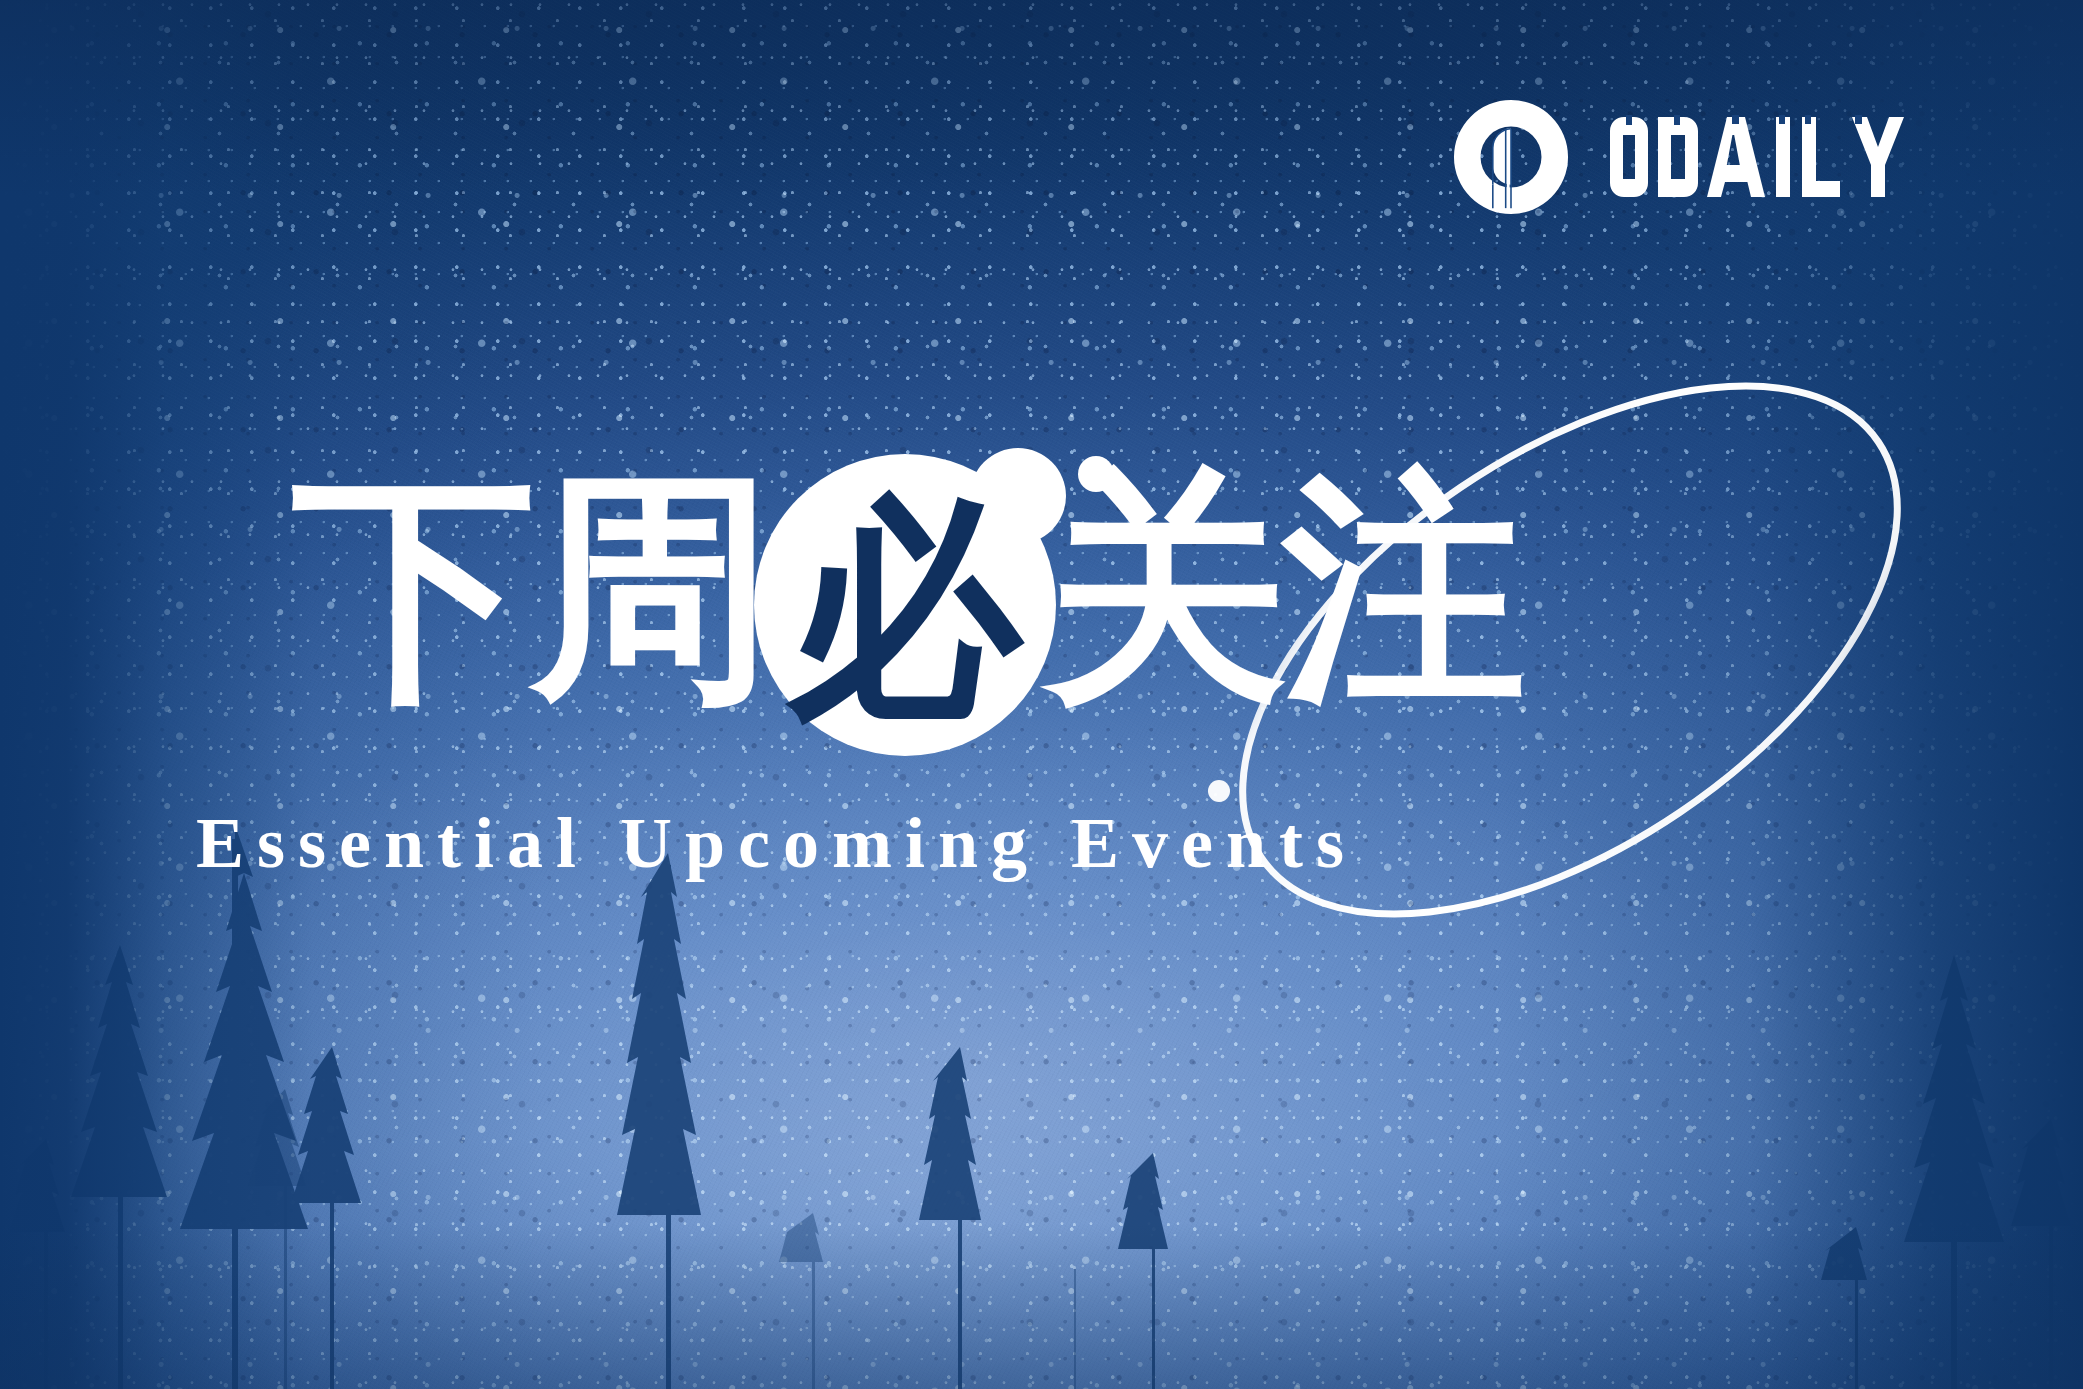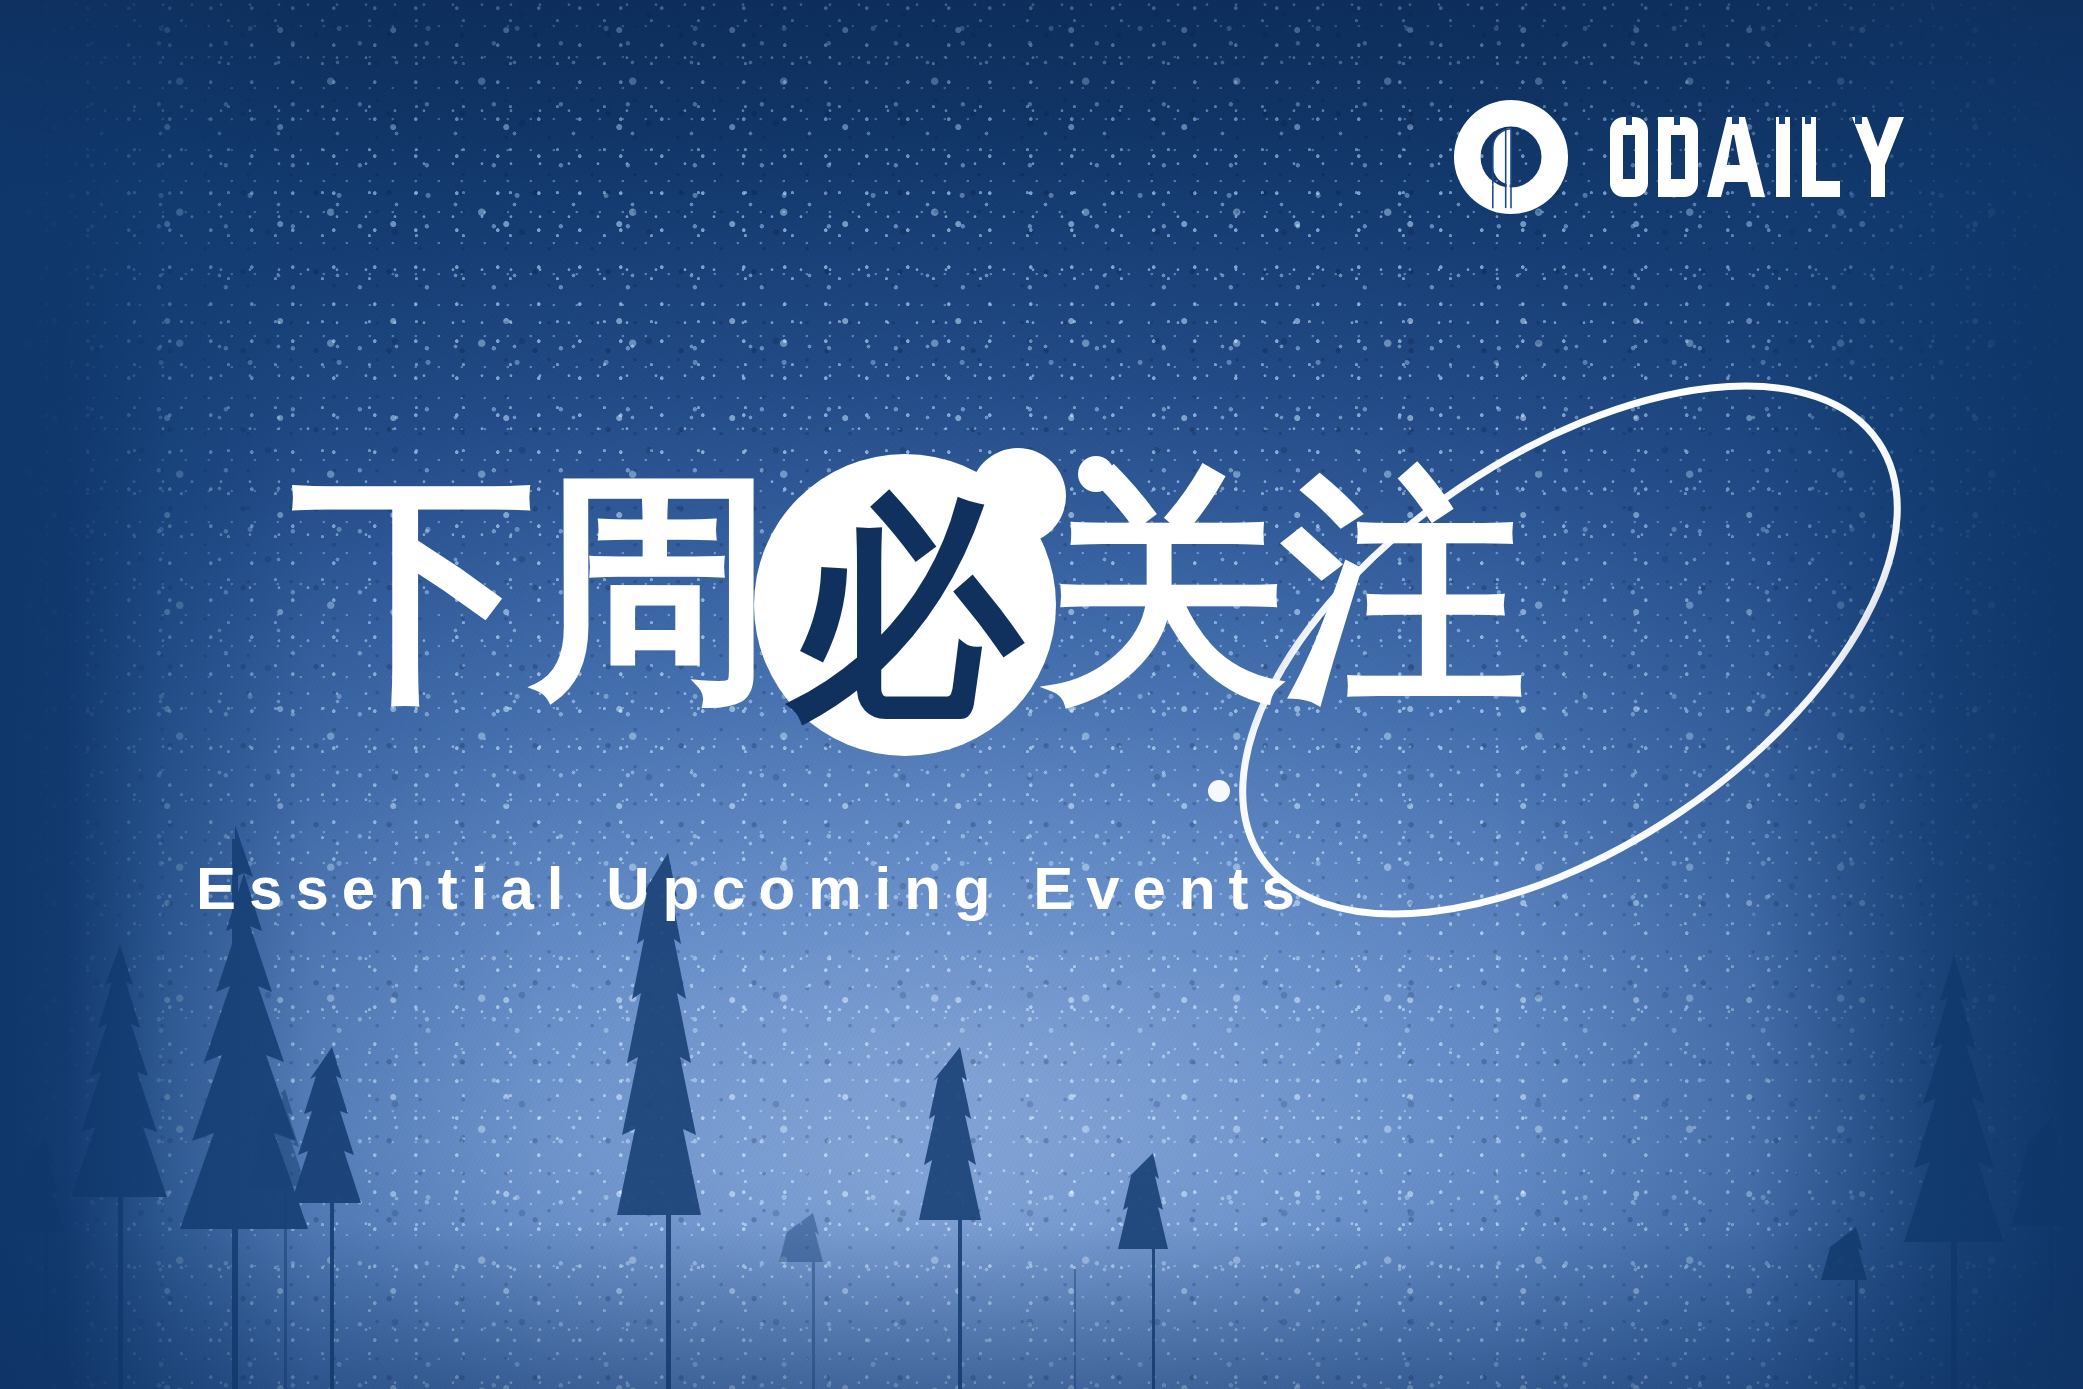--- a/index.html
+++ b/index.html
@@ -178,28 +178,28 @@
     line-height:1;
     font-weight:700;
     font-family:"DejaVu Sans","Liberation Sans",sans-serif;
     transform:translateY(4px);
   }
 
   
   .subtitle{
     position:absolute;
     left:196px;
-    top:859px;
+    top:807px;
     color:#fff;
-    font-size:60px;
+    font-size:72px;
     line-height:1;
     font-weight:700;
     letter-spacing:13px;
     white-space:nowrap;
-    font-family:Liberation Sans, sans-serif;
+    font-family:Liberation Serif, serif;
   }
 
   
   .sat{
     position:absolute;
     border-radius:50%;
     background:#fff;
   }
 </style>
 </head>

